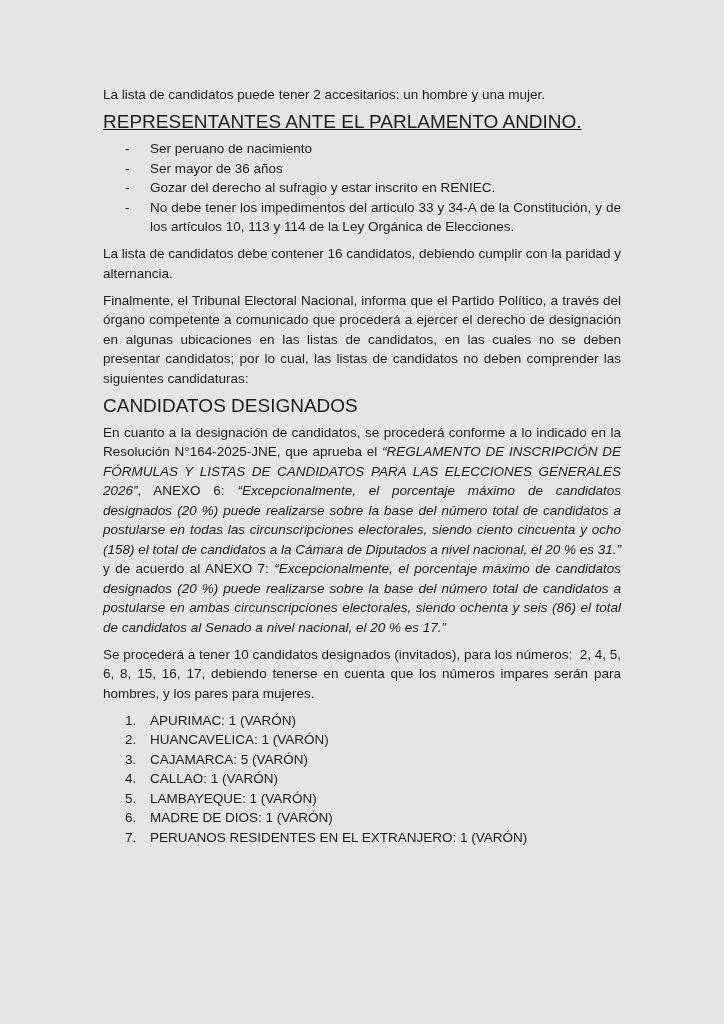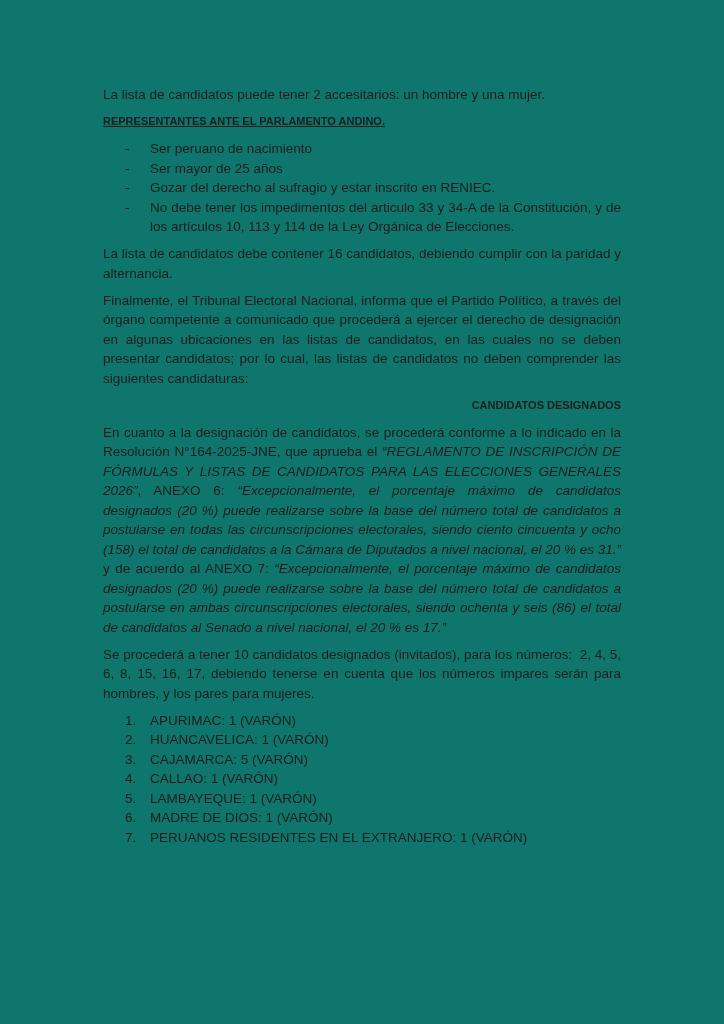--- a/index.html
+++ b/index.html
@@ -4,40 +4,40 @@
 <style>
   * { box-sizing: border-box; }
   html, body {
     margin: 0; padding: 0;
     background: #ffffff;
   }
   .page {
     position: relative;
     width: 724px; height: 1024px;
     margin: 0 auto;
-    background: #0f766e;
+    background: #e5e5e5;
     padding: 85px 103px 0 103px;
     font-family: "Liberation Sans", sans-serif;
     font-size: 13.5px;
     line-height: 19.5px;
     color: #1d1d1d;
     overflow: hidden;
   }
   p.para {
     margin: 0 0 7.5px 0;
     text-align: justify;
   }
   .heading {
-    font-weight: 700;
+    font-weight: 400;
     margin: 0 0 7.5px 0;
-    font-size: 11px;
+    font-size: 19px;
     line-height: 19.5px;
   }
   .heading-underline { text-decoration: underline; }
-  .heading-center { text-align: right; }
+  .heading-center { text-align: left; }
   ul.dash-list, ol.num-list {
     list-style: none;
     margin: 0 0 7.5px 0;
     padding: 0 0 0 22px;
   }
   li.list-row { display: flex; }
   li.list-row .marker { flex: 0 0 25px; }
   li.list-row .item-text { flex: 1; text-align: justify; }
   .italic { font-style: italic; }
 </style>
@@ -51,21 +51,21 @@
   <h2 class="heading heading-underline">REPRESENTANTES ANTE EL PARLAMENTO ANDINO.</h2>
 
 
   <ul class="dash-list">
     <li class="list-row">
       <span class="marker">-</span>
       <span class="item-text">Ser peruano de nacimiento</span>
     </li>
     <li class="list-row">
       <span class="marker">-</span>
-      <span class="item-text">Ser mayor de 25 años</span>
+      <span class="item-text">Ser mayor de 36 años</span>
     </li>
     <li class="list-row">
       <span class="marker">-</span>
       <span class="item-text">Gozar del derecho al sufragio y estar inscrito en RENIEC.</span>
     </li>
     <li class="list-row">
       <span class="marker">-</span>
       <span class="item-text">No debe tener los impedimentos del articulo 33 y 34-A de la Constitución, y de los artículos 10, 113 y 114 de la Ley Orgánica de Elecciones.</span>
     </li>
   </ul>

